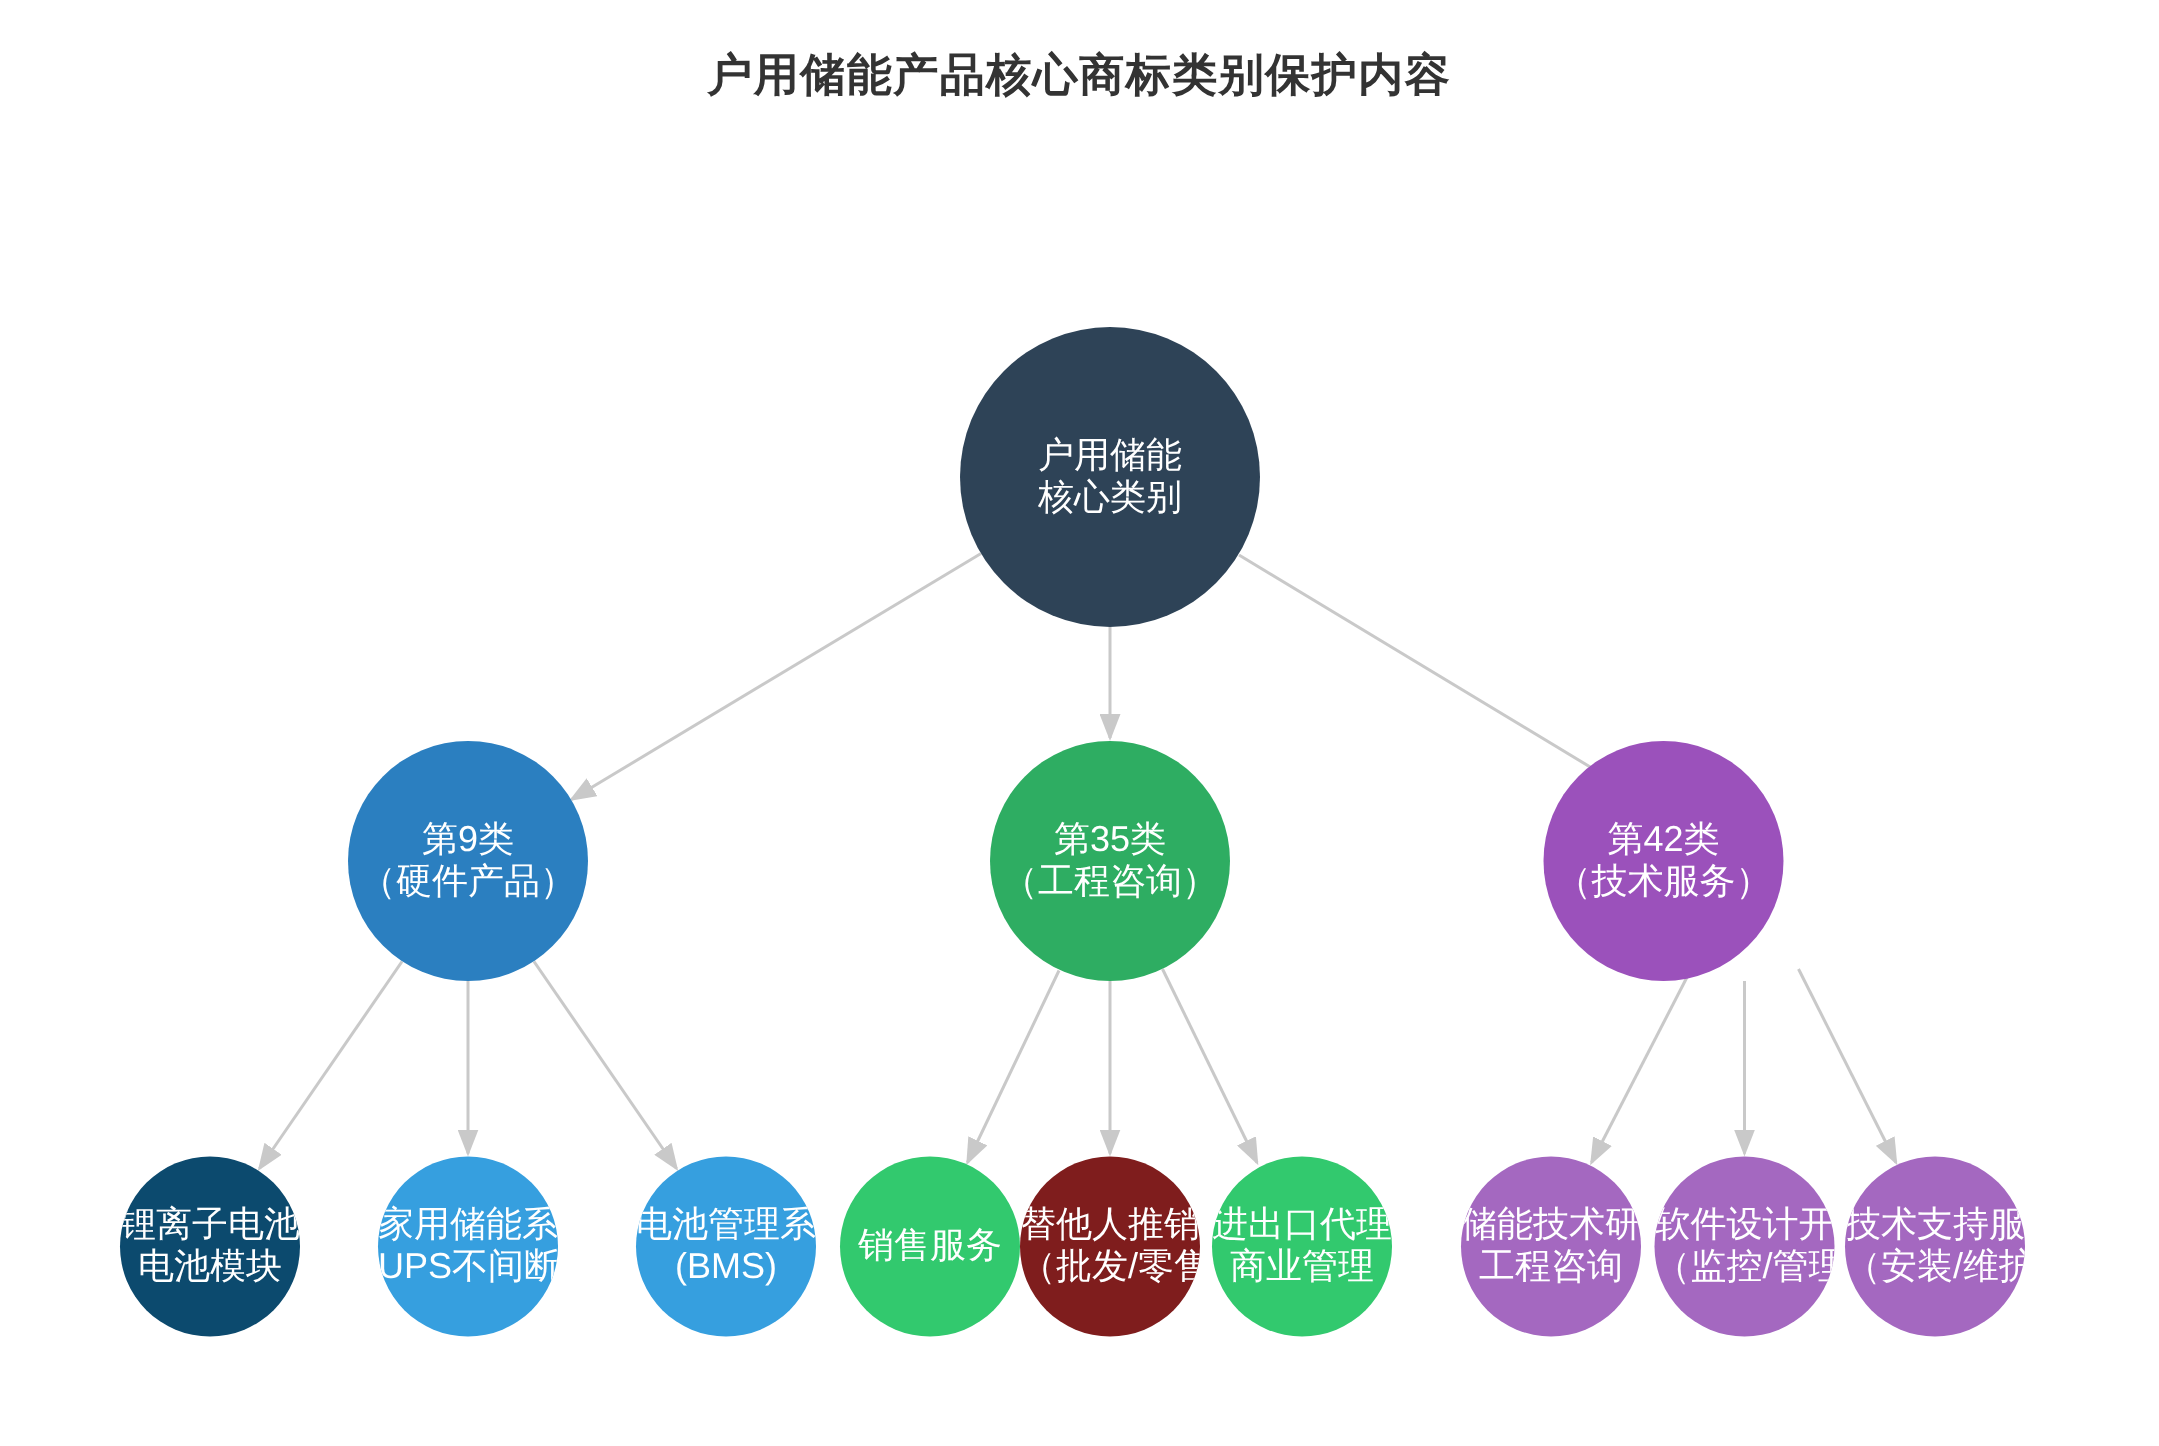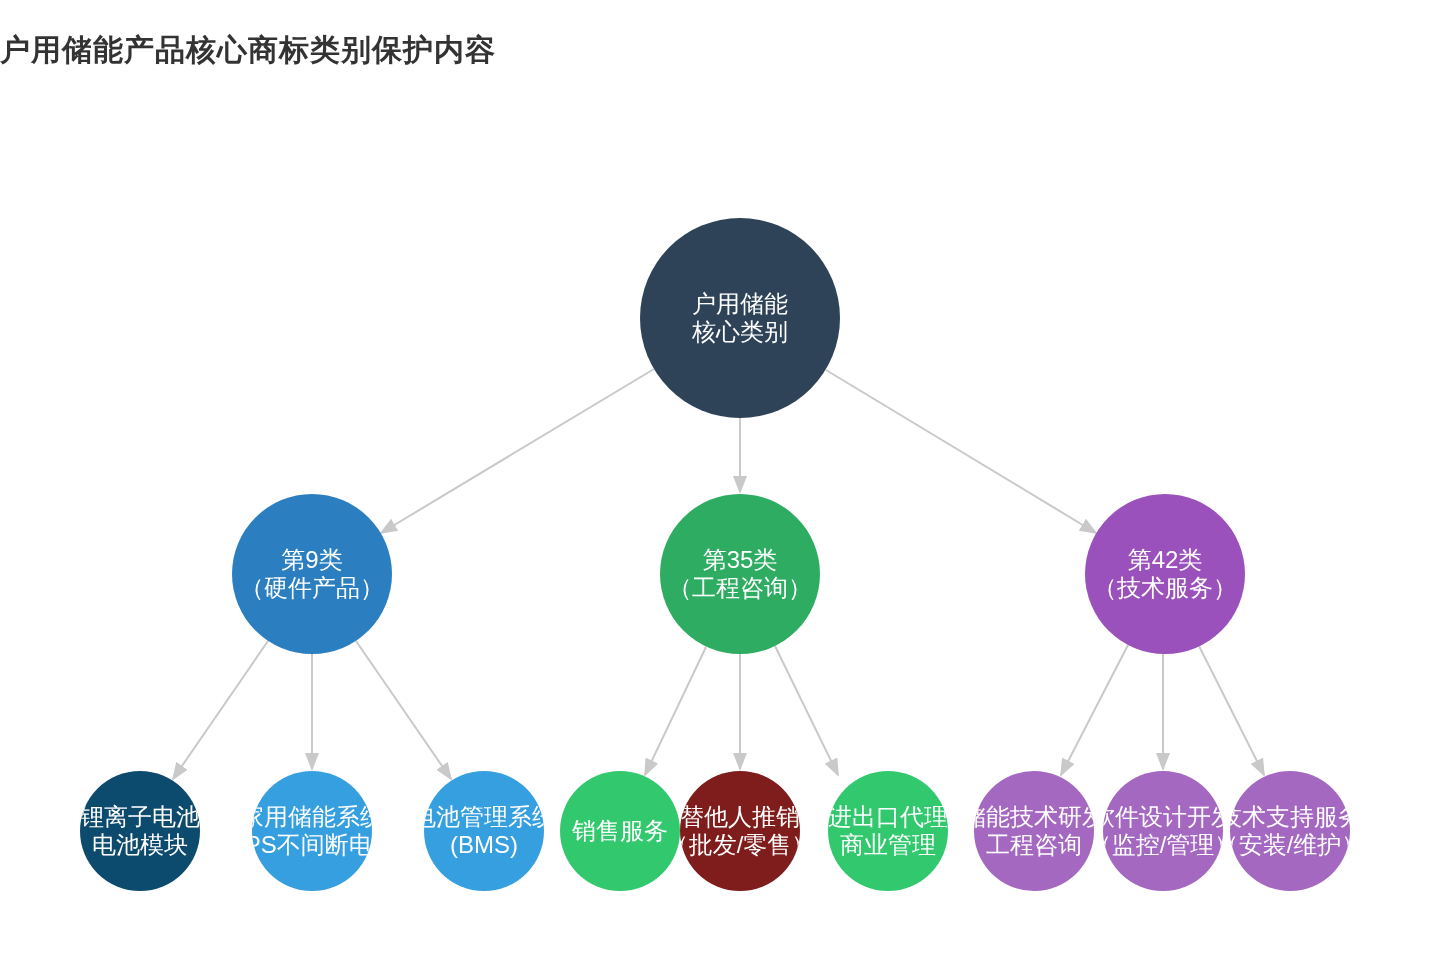--- a/index.html
+++ b/index.html
@@ -10,20 +10,21 @@
     width: 1439px;
     height: 964px;
     background: #ffffff;
     overflow: hidden;
   }
   .title {
     position: absolute;
     top: 30px;
     left: 0;
     width: 100%;
+    text-align: center;
     font-size: 30px;
     font-weight: 700;
     color: #333333;
     letter-spacing: 1px;
   }
   .edges-svg {
     position: absolute;
     left: 0;
     top: 0;
     width: 1439px;
@@ -32,21 +33,20 @@
   .edge-line {
     stroke-width: 2;
     fill: none;
   }
   .node {
     position: absolute;
     border-radius: 50%;
     overflow: hidden;
     display: flex;
     flex-direction: column;
-    align-items: center;
     justify-content: center;
     color: #ffffff;
     text-align: center;
     line-height: 1.15;
   }
   .node span {
     display: block;
     white-space: nowrap;
     flex: 0 0 auto;
   }
@@ -88,21 +88,21 @@
   </div>
 
   <div class="node node-level2" style="left: 232px; top: 494px; background: rgb(43, 127, 192);">
     <span>第9类</span>
     <span>（硬件产品）</span>
   </div>
   <div class="node node-level2" style="left: 660px; top: 494px; background: rgb(46, 173, 98);">
     <span>第35类</span>
     <span>（工程咨询）</span>
   </div>
-  <div class="node node-level2" style="left: 1085px; top: 494px; background: rgb(155, 81, 187);">
+  <div class="node node-level2" style="left: 1029px; top: 494px; background: rgb(155, 81, 187);">
     <span>第42类</span>
     <span>（技术服务）</span>
   </div>
 
   <div class="node node-leaf" style="left: 80px; top: 771px; background: #0c4a6e;">
     <span>锂离子电池</span>
     <span>电池模块</span>
   </div>
   <div class="node node-leaf" style="left: 252px; top: 771px; background: rgb(54, 159, 223);">
     <span>家用储能系统</span>
@@ -114,21 +114,21 @@
   </div>
 
   <div class="node node-leaf" style="left: 560px; top: 771px; background: rgb(50, 201, 110);">
     <span>销售服务</span>
 
   </div>
   <div class="node node-leaf" style="left: 680px; top: 771px; background: #7f1d1d;">
     <span>替他人推销</span>
     <span>（批发/零售）</span>
   </div>
-  <div class="node node-leaf" style="left: 828px; top: 771px; background: rgb(50, 201, 110);">
+  <div class="node node-leaf" style="left: 808px; top: 771px; background: rgb(50, 201, 110);">
     <span>进出口代理</span>
     <span>商业管理</span>
   </div>
 
   <div class="node node-leaf" style="left: 974px; top: 771px; background: rgb(164, 104, 192);">
     <span>储能技术研发</span>
     <span>工程咨询</span>
   </div>
   <div class="node node-leaf" style="left: 1103px; top: 771px; background: rgb(164, 104, 192);">
     <span>软件设计开发</span>

